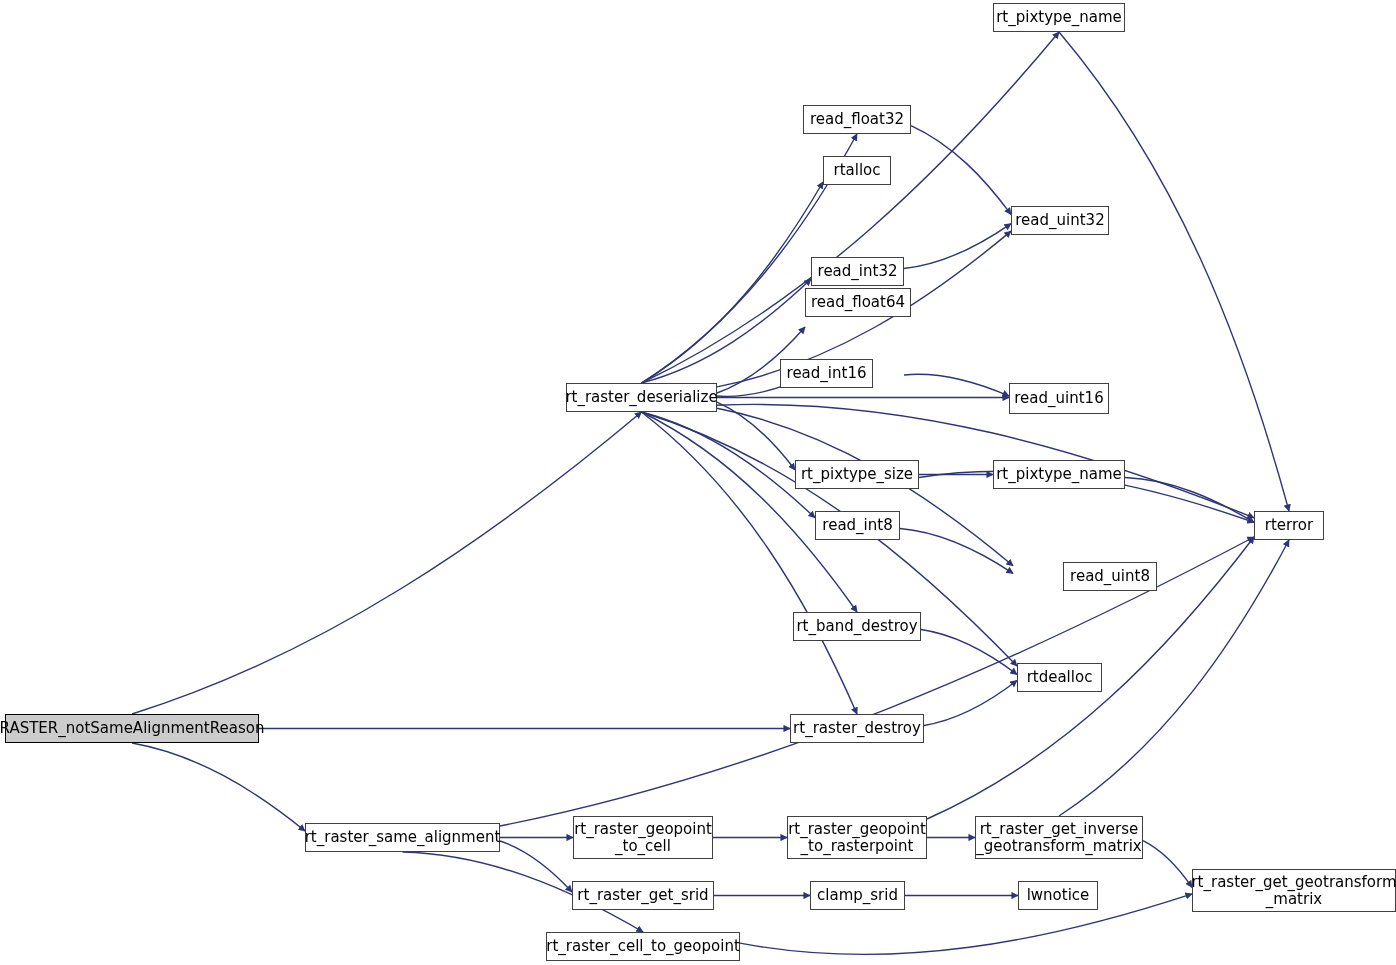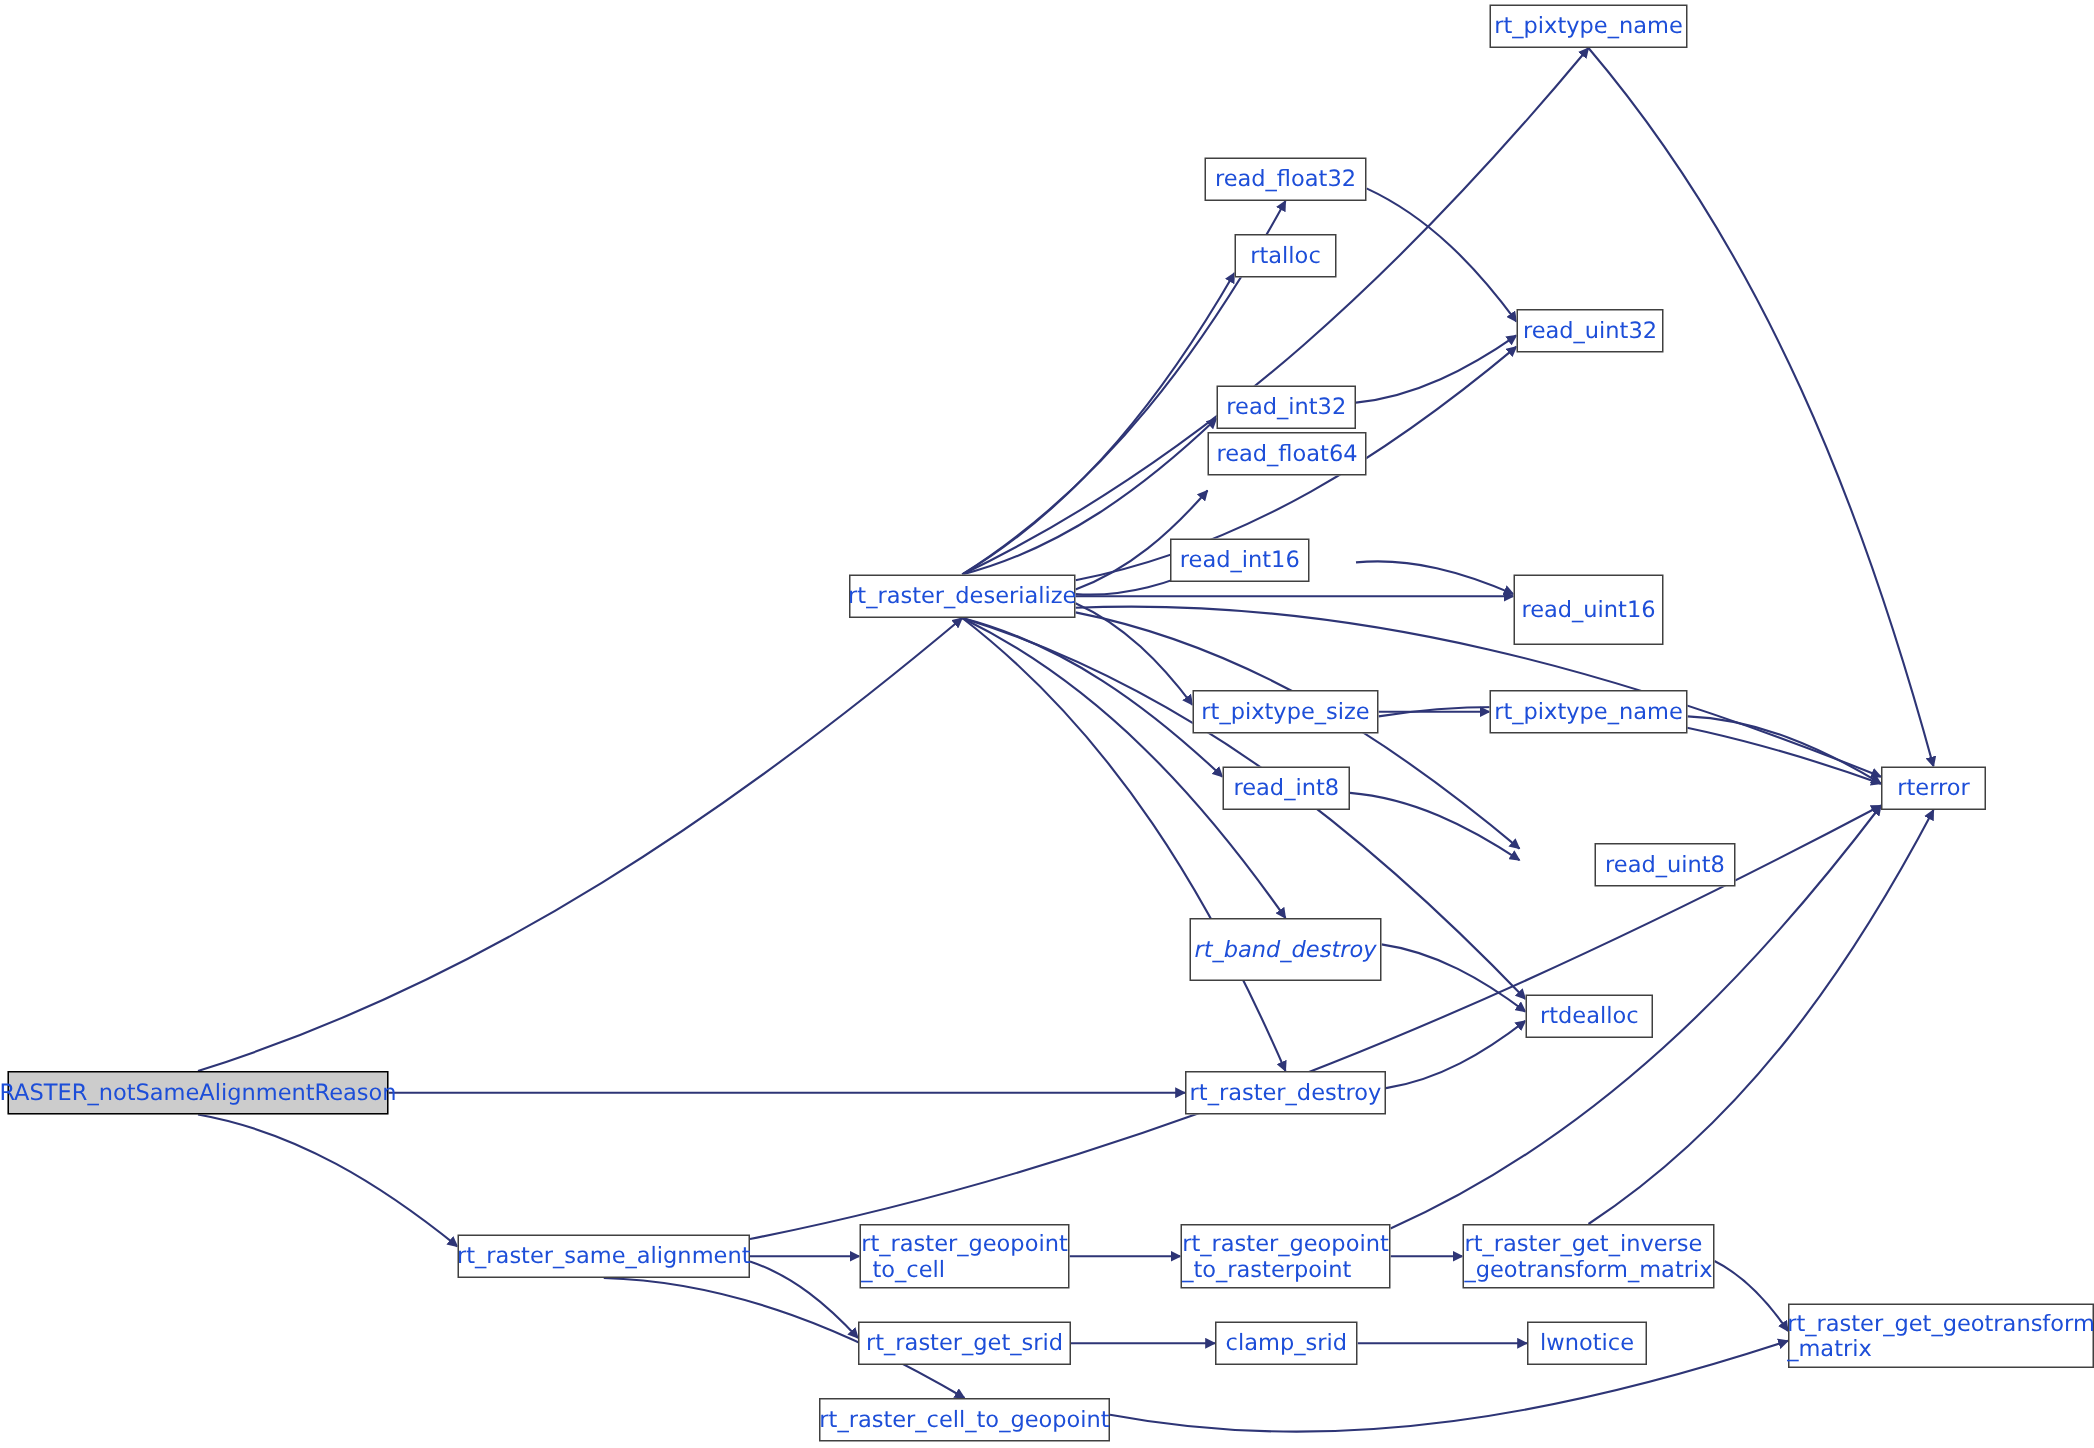--- a/index.html
+++ b/index.html
@@ -20,27 +20,27 @@
     left: 0; top: 0;
     width: 1396px;
     height: 965px;
     pointer-events: none;
   }
   .node {
     position: absolute;
     box-sizing: border-box;
     border: 1px solid #404040;
     background: #ffffff;
-    color: #1d4ed8;
+    color: #000000;
     font-size: 15px;
     line-height: 1.12;
     display: flex;
     align-items: center;
     justify-content: center;
-    text-align: left;
+    text-align: center;
     white-space: pre-line;
     padding: 0 8px;
     z-index: 5;
   }
   .node.root {
     background: #cccccc;
     border-color: #000000;
   }
 </style>
 </head>
@@ -101,27 +101,27 @@
   <div id="node-group">
       <div class="node root" style="left: 5px; top: 714px; width: 254px; height: 29px;">RASTER_notSameAlignmentReason</div>
       <div class="node" style="left: 566px; top: 383px; width: 151px; height: 29px;">rt_raster_deserialize</div>
       <div class="node" style="left: 993px; top: 3px; width: 132px; height: 29px;">rt_pixtype_name</div>
       <div class="node" style="left: 803px; top: 105px; width: 108px; height: 29px;">read_float32</div>
       <div class="node" style="left: 823px; top: 156px; width: 68px; height: 29px;">rtalloc</div>
       <div class="node" style="left: 1011px; top: 206px; width: 98px; height: 29px;">read_uint32</div>
       <div class="node" style="left: 811px; top: 257px; width: 93px; height: 29px;">read_int32</div>
       <div class="node" style="left: 805px; top: 288px; width: 106px; height: 29px;">read_float64</div>
       <div class="node" style="left: 780px; top: 359px; width: 93px; height: 29px;">read_int16</div>
-      <div class="node" style="left: 1009px; top: 383px; width: 100px; height: 47px;">read_uint16</div>
+      <div class="node" style="left: 1009px; top: 383px; width: 100px; height: 31px;">read_uint16</div>
       <div class="node" style="left: 795px; top: 460px; width: 124px; height: 29px;">rt_pixtype_size</div>
       <div class="node" style="left: 993px; top: 460px; width: 132px; height: 29px;">rt_pixtype_name</div>
       <div class="node" style="left: 1254px; top: 511px; width: 70px; height: 29px;">rterror</div>
       <div class="node" style="left: 815px; top: 511px; width: 85px; height: 29px;">read_int8</div>
       <div class="node" style="left: 1063px; top: 562px; width: 94px; height: 29px;">read_uint8</div>
-      <div class="node" style="left: 793px; top: 612px; width: 128px; height: 42px; font-style: italic;">rt_band_destroy</div>
+      <div class="node" style="left: 793px; top: 612px; width: 128px; height: 29px;">rt_band_destroy</div>
       <div class="node" style="left: 1017px; top: 663px; width: 85px; height: 29px;">rtdealloc</div>
       <div class="node" style="left: 790px; top: 714px; width: 134px; height: 29px;">rt_raster_destroy</div>
       <div class="node" style="left: 305px; top: 823px; width: 195px; height: 29px;">rt_raster_same_alignment</div>
       <div class="node" style="left: 573px; top: 816px; width: 140px; height: 43px;">rt_raster_geopoint
 _to_cell</div>
       <div class="node" style="left: 787px; top: 816px; width: 140px; height: 43px;">rt_raster_geopoint
 _to_rasterpoint</div>
       <div class="node" style="left: 975px; top: 816px; width: 168px; height: 43px;">rt_raster_get_inverse
 _geotransform_matrix</div>
       <div class="node" style="left: 1192px; top: 869px; width: 204px; height: 43px;">rt_raster_get_geotransform

